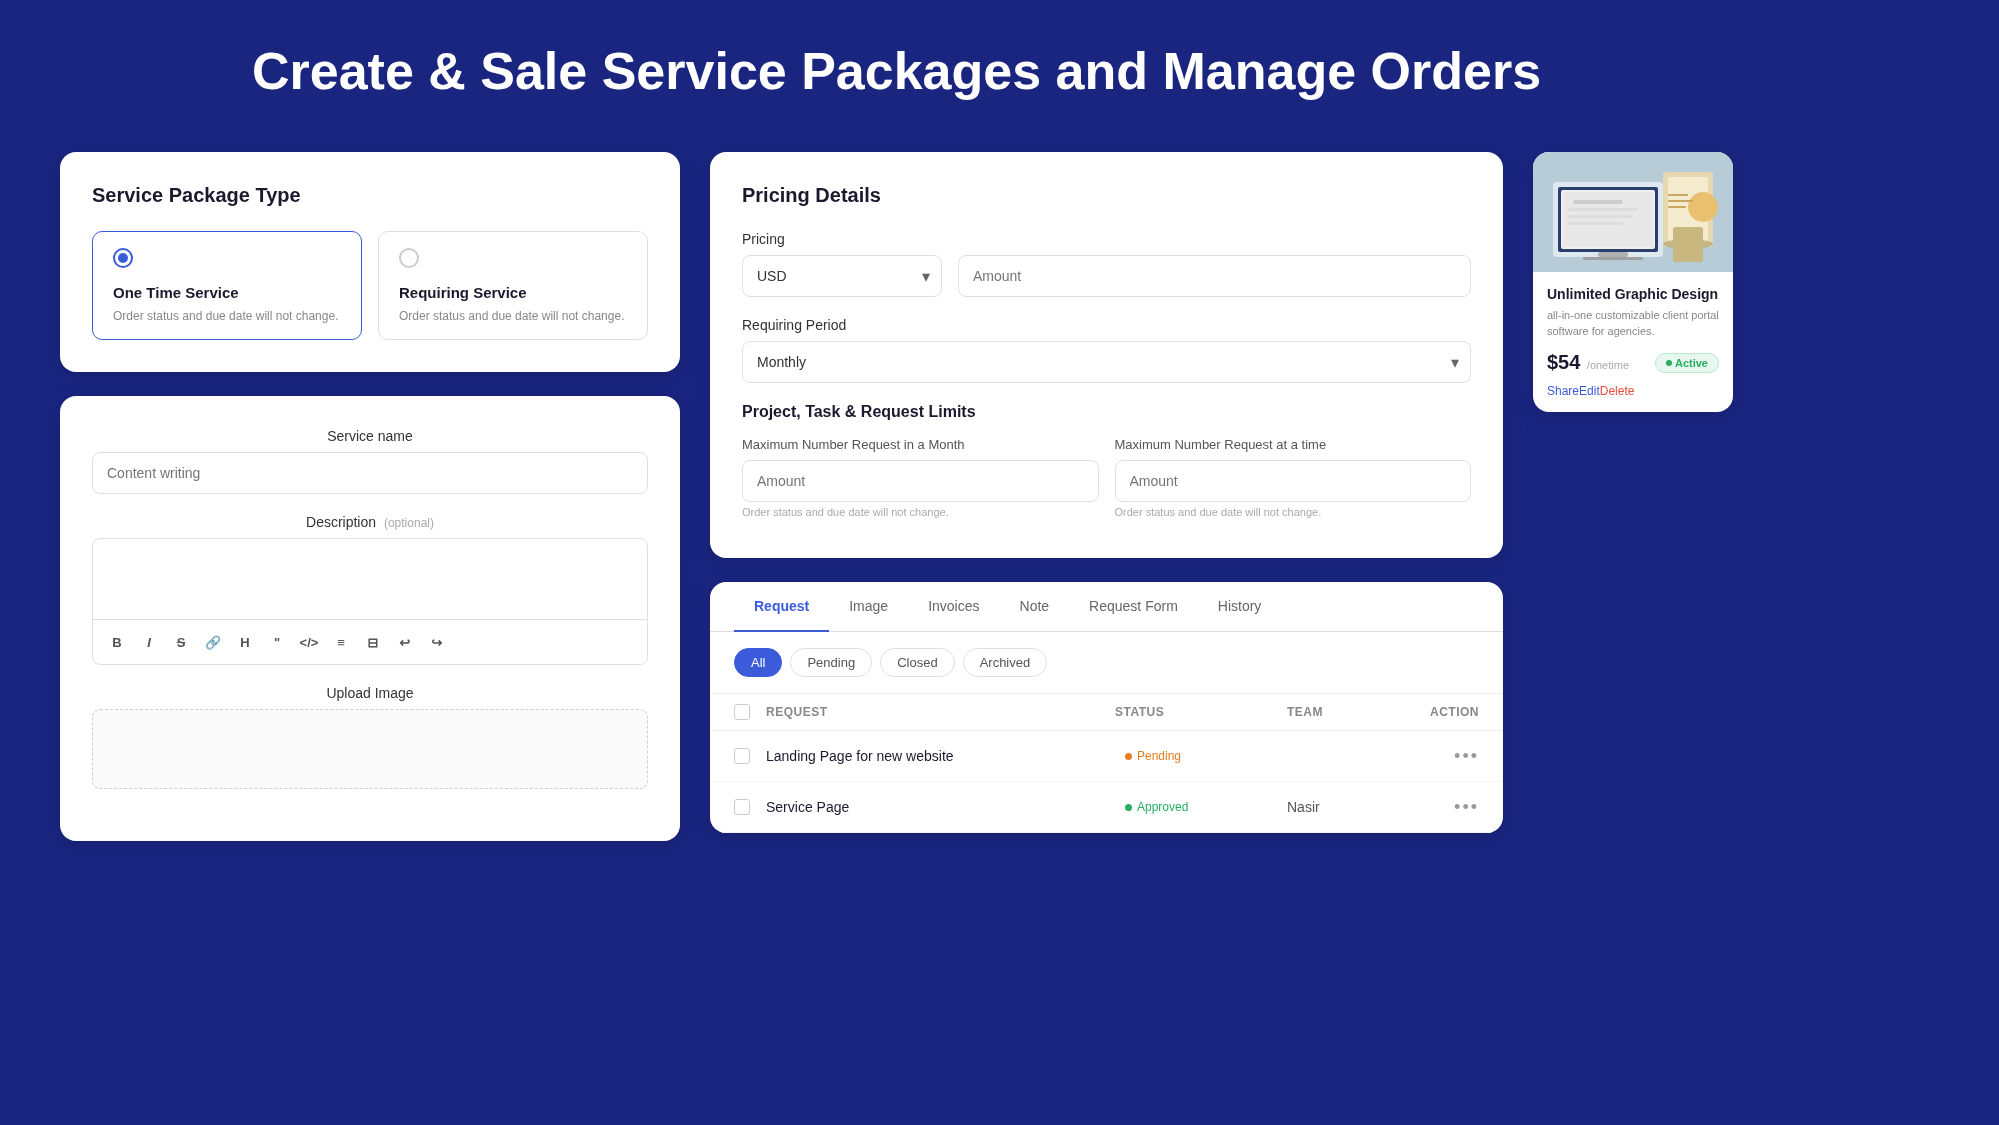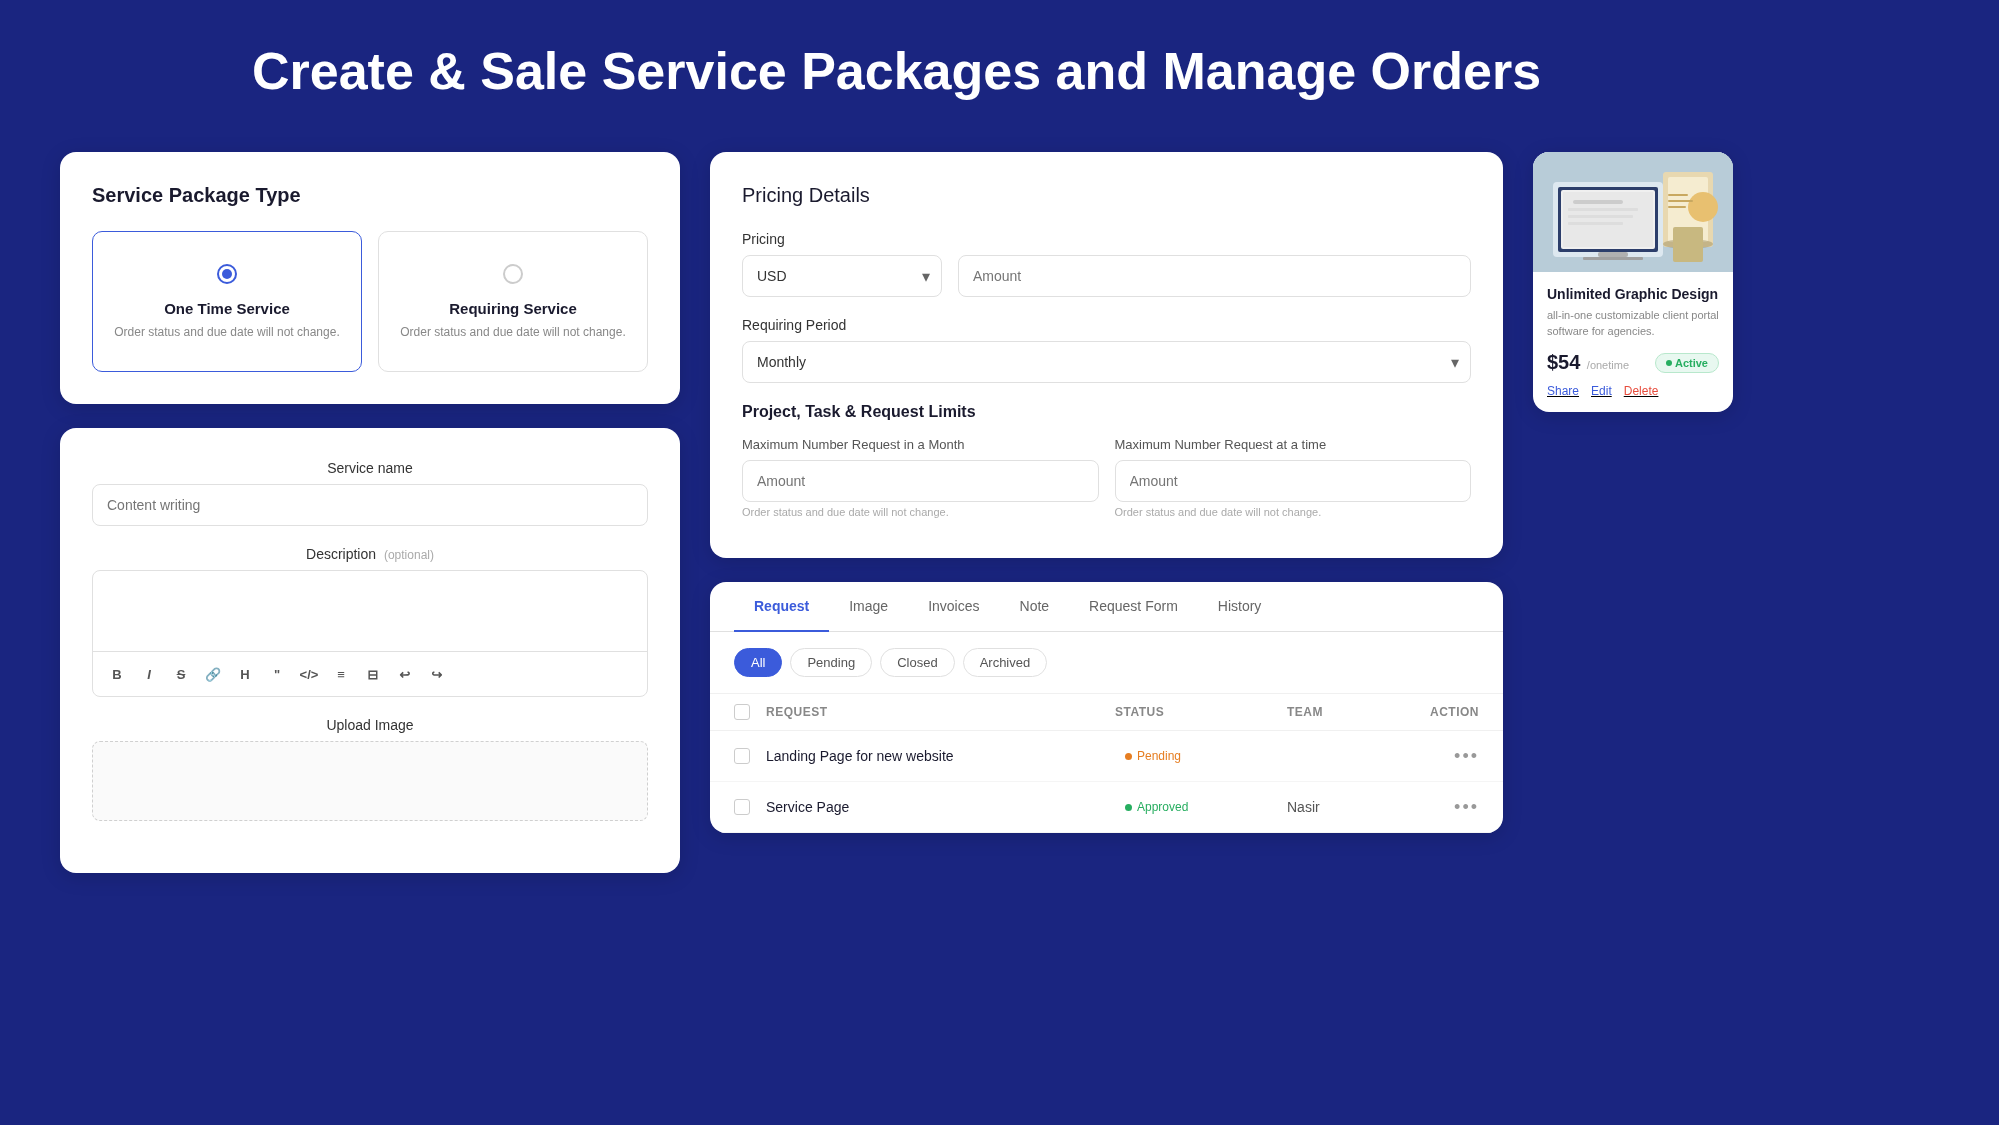--- a/index.html
+++ b/index.html
@@ -51,24 +51,24 @@
     }
     
     .type-options {
       display: flex;
       gap: 16px;
     }
     .type-option {
       flex: 1;
       border: 1.5px solid #e0e0e0;
       border-radius: 10px;
-      padding: 32px 20px;
+      padding: 16px 20px;
       display: flex;
       flex-direction: column;
-      align-items: center;
+      align-items: flex-start;
       cursor: pointer;
       transition: border-color 0.2s;
     }
     .type-option.selected {
       border-color: #3b5bdb;
     }
     .radio-circle {
       width: 20px;
       height: 20px;
       border-radius: 50%;
@@ -172,21 +172,21 @@
       min-width: 0;
     }
     .pricing-card {
       background: #fff;
       border-radius: 16px;
       padding: 32px;
       box-shadow: 0 4px 20px rgba(0,0,0,0.15);
     }
     .pricing-title {
       font-size: 20px;
-      font-weight: 400;
+      font-weight: 700;
       color: #1a1a2e;
       margin-bottom: 24px;
     }
     .pricing-row {
       display: flex;
       gap: 16px;
       margin-bottom: 20px;
     }
     .pricing-field {
       flex: 1;
@@ -492,22 +492,20 @@
       gap: 3px;
     }
     .active-dot {
       width: 6px;
       height: 6px;
       border-radius: 50%;
       background: #27ae60;
     }
     .product-actions {
       display: flex;
-      gap: 12px;
-      text-decoration: underline;
     }
     .product-action-btn {
       font-size: 12px;
       color: #3b5bdb;
       background: none;
       border: none;
       cursor: pointer;
       font-weight: 500;
     }
     .product-action-btn.delete { color: #e74c3c; }

